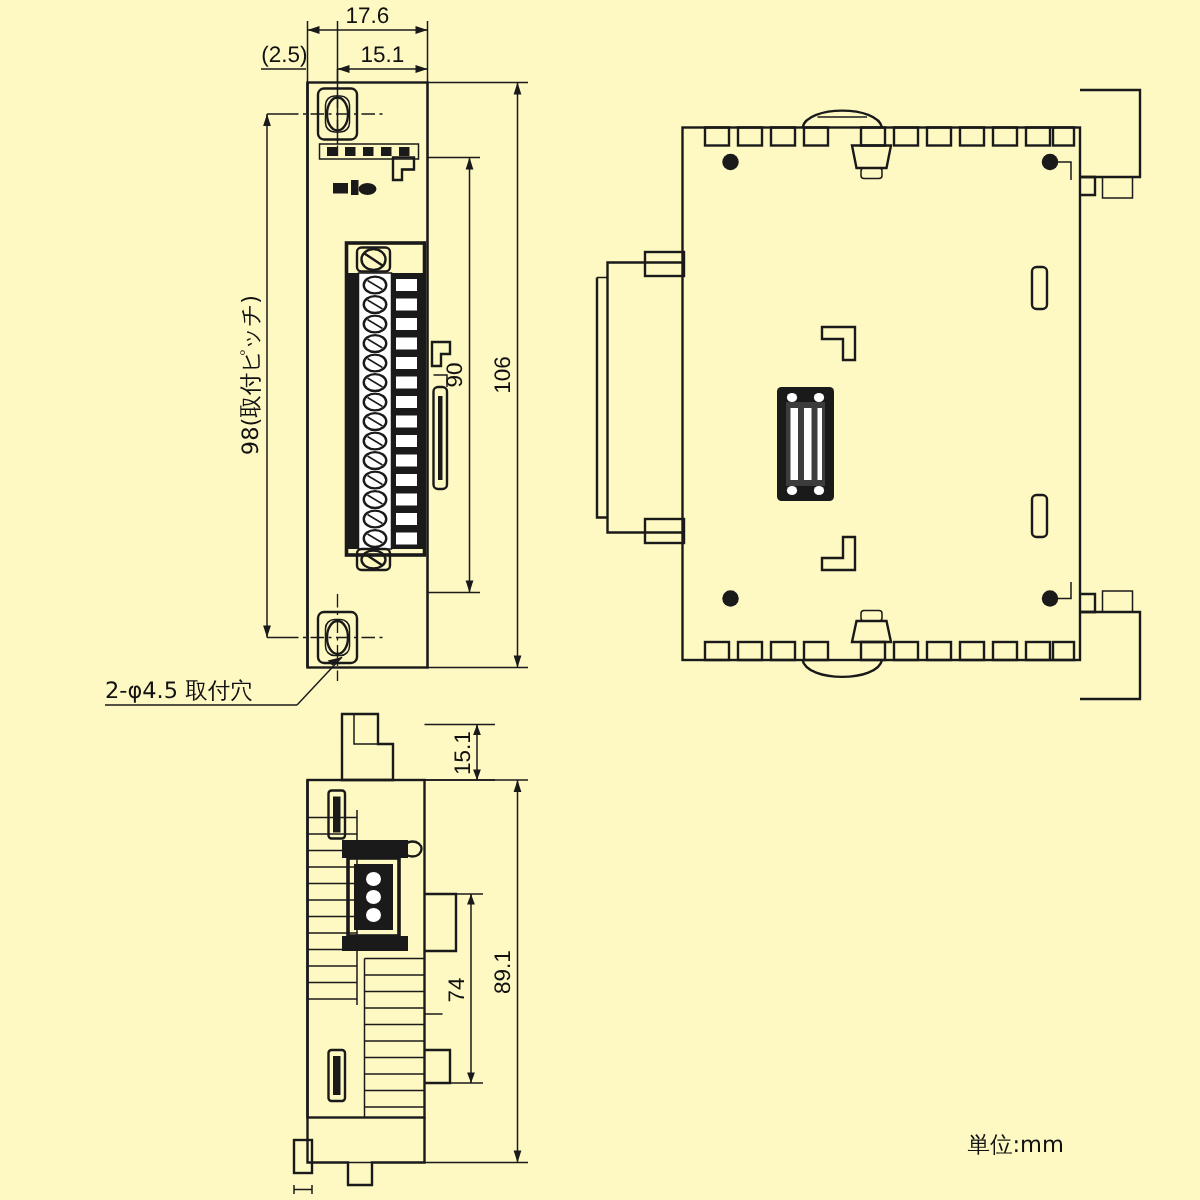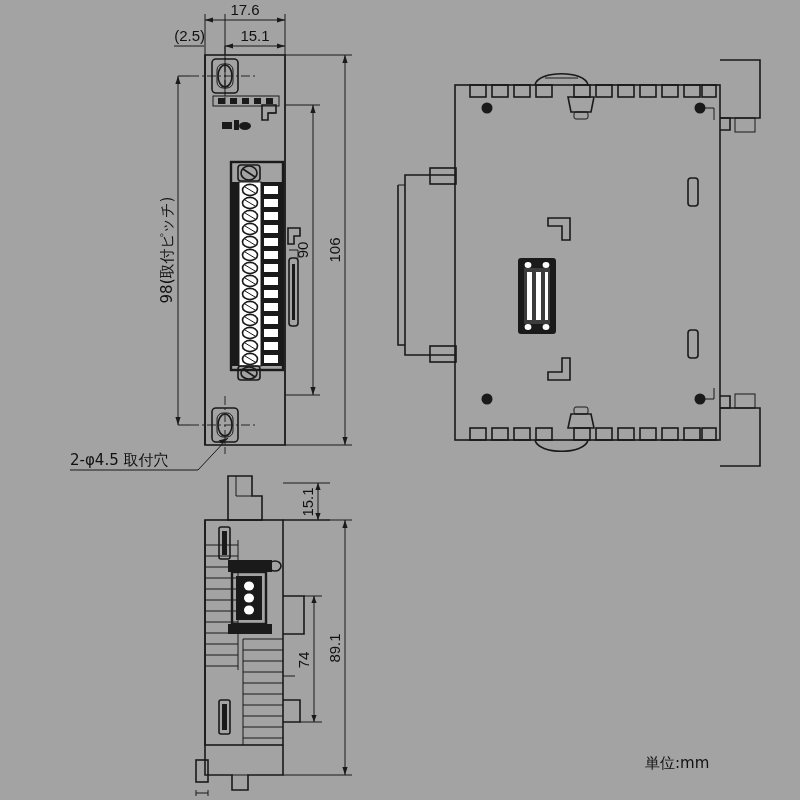--- a/index.html
+++ b/index.html
@@ -1,18 +1,18 @@
 <!DOCTYPE html>
 <html><head>
 <meta charset="utf-8">
 <style>
   html,body{margin:0;padding:0;background:#ffffff;}
   body{width:800px;height:800px;overflow:hidden;
        font-family:"Liberation Sans","DejaVu Sans",sans-serif;color:#111;}
-  #stage{position:relative;width:800px;height:800px;background:#a3a3a3;}
+  #stage{position:relative;width:800px;height:800px;background:#fef9c3;}
   svg.layer{position:absolute;left:0;top:0;width:800px;height:800px;}
   .dimtext{font-size:15px;fill:#111;font-family:"Liberation Sans","DejaVu Sans",sans-serif;}
   .notetext{font-size:15px;fill:#111;font-family:"DejaVu Sans",sans-serif;}
   .unittext{font-size:15px;fill:#111;font-family:"DejaVu Sans",sans-serif;}
   .ln{stroke:#1a1a1a;fill:none;}
   .thin{stroke-width:1;}
   .med{stroke-width:1.6;}
   .thick{stroke-width:2.4;}
   .fillblk{fill:#1a1a1a;stroke:none;}
   .fillwht{fill:#ffffff;}

